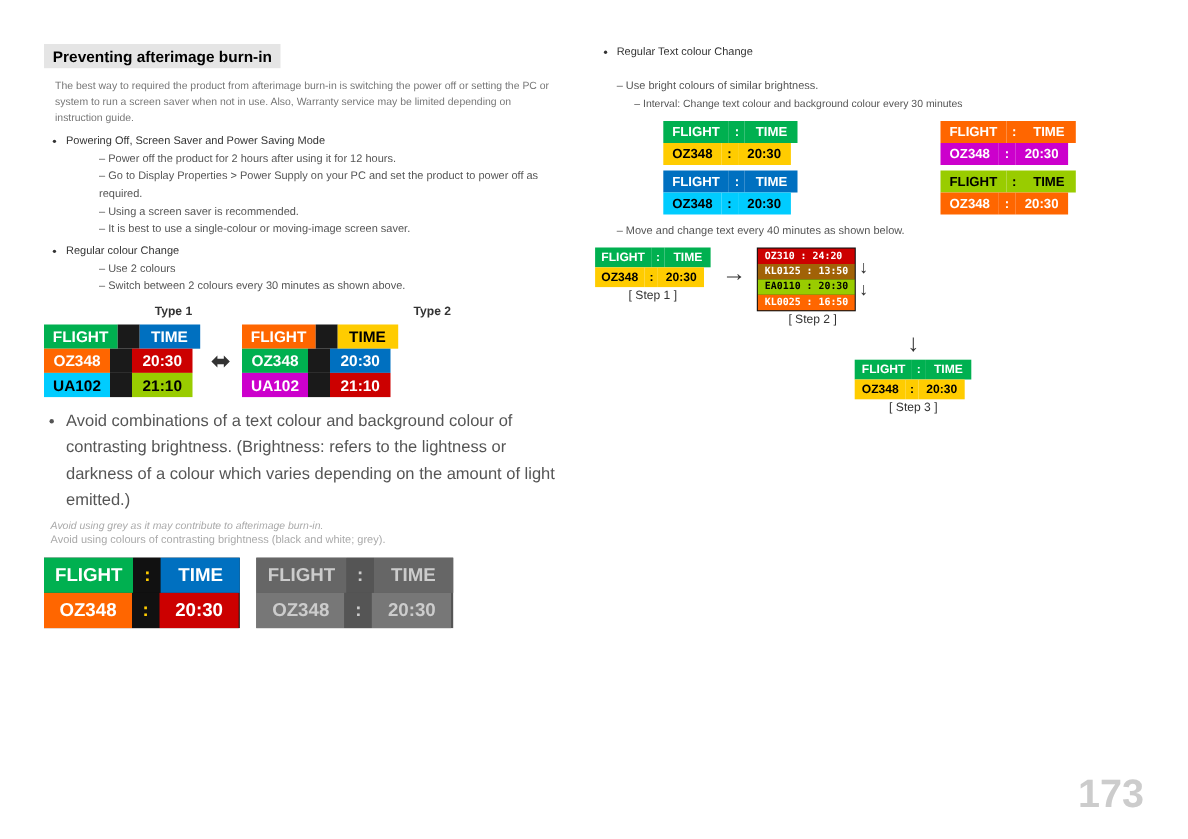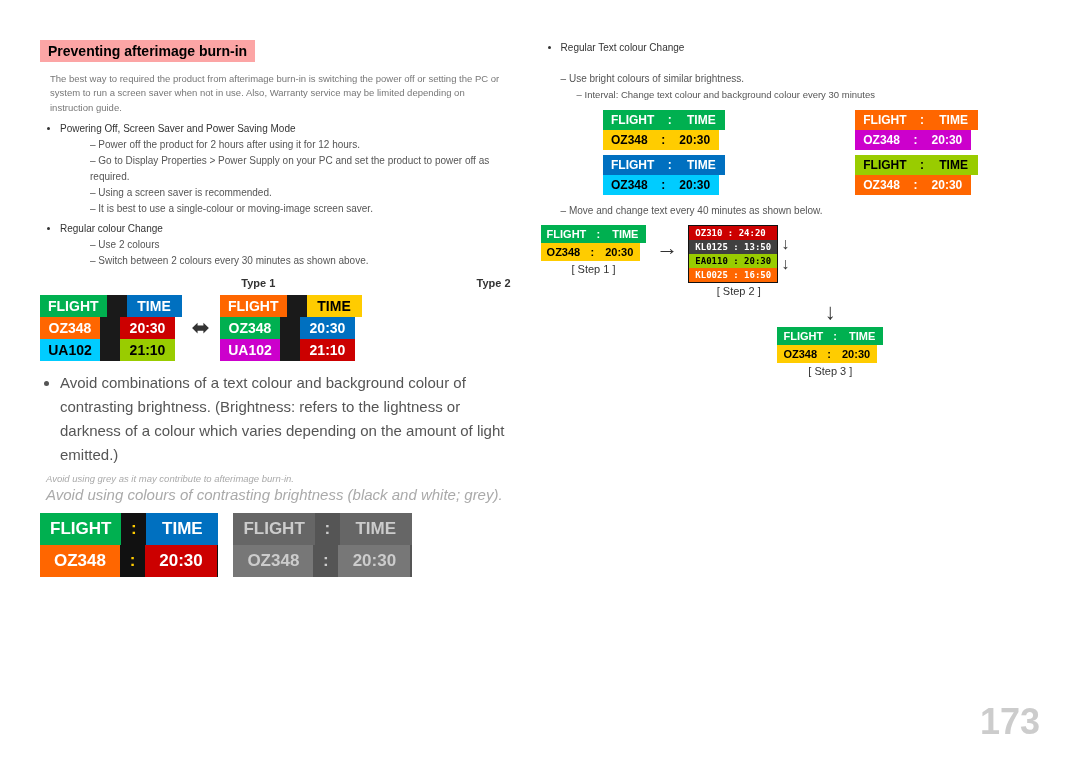--- a/index.html
+++ b/index.html
@@ -21,21 +21,21 @@
     }
     .left-col {
       width: 510px;
       padding-right: 20px;
     }
     .right-col {
       width: 530px;
       padding-left: 10px;
     }
     .section-title {
-      background: #fca5a5;
+      background: #e5e5e5;
       color: #000;
       font-weight: bold;
       font-size: 14px;
       padding: 3px 8px;
       display: inline-block;
       margin-bottom: 10px;
     }
     .body-text {
       font-size: 10px;
       color: #555;
@@ -70,21 +70,21 @@
       display: flex;
       gap: 0;
       margin-bottom: 6px;
       margin-top: 8px;
     }
     .type-label {
       font-size: 11px;
       font-weight: bold;
       color: #333;
       width: 50%;
-      text-align: right;
+      text-align: center;
     }
     .flight-boards-row {
       display: flex;
       align-items: center;
       gap: 10px;
       margin-bottom: 10px;
     }
     .flight-board {
       display: inline-block;
     }
@@ -242,21 +242,21 @@
         </div>
       </div>
     </div>
 
     
     <ul class="bullet-list" style="margin-top:4px;">
       <li style="font-size:15px; color:#555;">Avoid combinations of a text colour and background colour of contrasting brightness. (Brightness: refers to the lightness or darkness of a colour which varies depending on the amount of light emitted.)</li>
     </ul>
 
     <p style="font-size:9.5px; color:#aaa; margin: 6px 0 2px 6px; font-style:italic;">Avoid using grey as it may contribute to afterimage burn-in.</p>
-    <p style="font-size:15px; color:#aaa; margin-bottom:8px; margin-left:6px; font-style:italic;">Avoid using colours of contrasting brightness (black and white; grey).</p>
+    <p style="font-size:10px; color:#aaa; margin-bottom:8px; margin-left:6px; ">Avoid using colours of contrasting brightness (black and white; grey).</p>
 
     
     <div class="bottom-boards">
 
       <div class="large-bottom-board" style="background:#111;">
         <div class="fb-row">
           <div class="fb-cell green" style="font-size:17px; min-width:80px; padding:6px 10px;">FLIGHT</div>
           <div class="fb-cell dark" style="font-size:17px; min-width:25px; padding:6px 5px; background:#111; color:#ffcc00;"> : </div>
           <div class="fb-cell blue" style="font-size:17px; min-width:72px; padding:6px 10px;">TIME</div>
         </div>
@@ -378,21 +378,21 @@
         </div>
         <div class="step-label">[ Step 1 ]</div>
       </div>
 
       <div style="font-size:22px; margin-top:10px; color:#333;">→</div>
 
       <div style="display:flex; flex-direction:column; align-items:center;">
         <div style="display:flex; gap:3px;">
           <div class="flight-board" style="background:#111; padding:1px;">
             <div style="background:#cc0000; color:#fff; font-size:9px; padding:2px 6px; font-weight:bold; font-family:monospace;">OZ310 : 24:20</div>
-            <div style="background:#404040; color:#fff; font-size:9px; padding:2px 6px; font-weight:bold; font-family:monospace;">KL0125 : 13:50</div>
+            <div style="background:#a16207; color:#fff; font-size:9px; padding:2px 6px; font-weight:bold; font-family:monospace;">KL0125 : 13:50</div>
             <div style="background:#99cc00; color:#000; font-size:9px; padding:2px 6px; font-weight:bold; font-family:monospace;">EA0110 : 20:30</div>
             <div style="background:#ff6600; color:#fff; font-size:9px; padding:2px 6px; font-weight:bold; font-family:monospace;">KL0025 : 16:50</div>
           </div>
           <div style="display:flex; flex-direction:column; justify-content:center; gap:2px;">
             <span style="font-size:16px; color:#333;">↓</span>
             <span style="font-size:16px; color:#333;">↓</span>
           </div>
         </div>
         <div class="step-label">[ Step 2 ]</div>
       </div>

